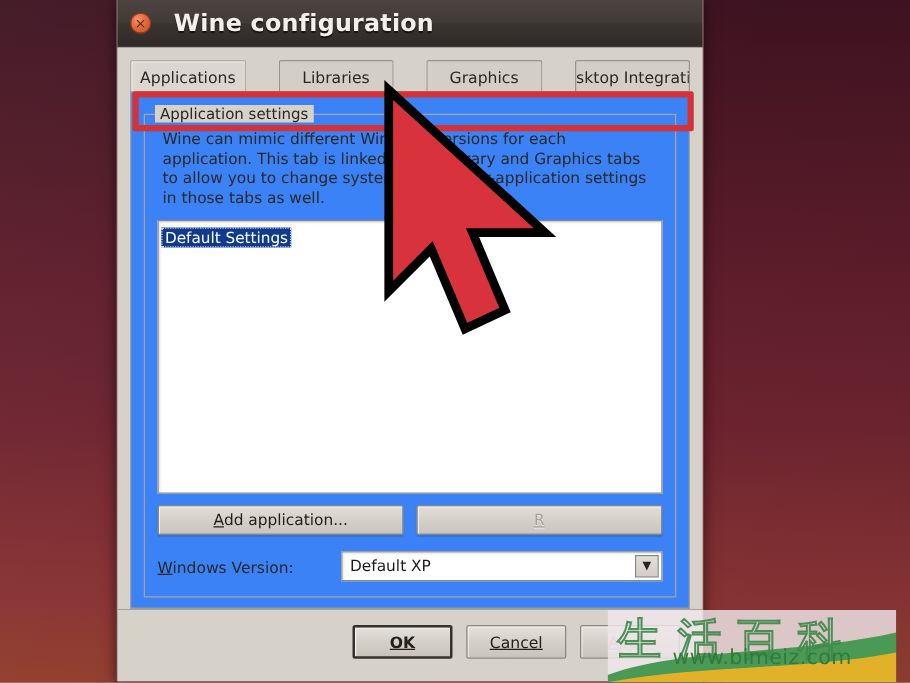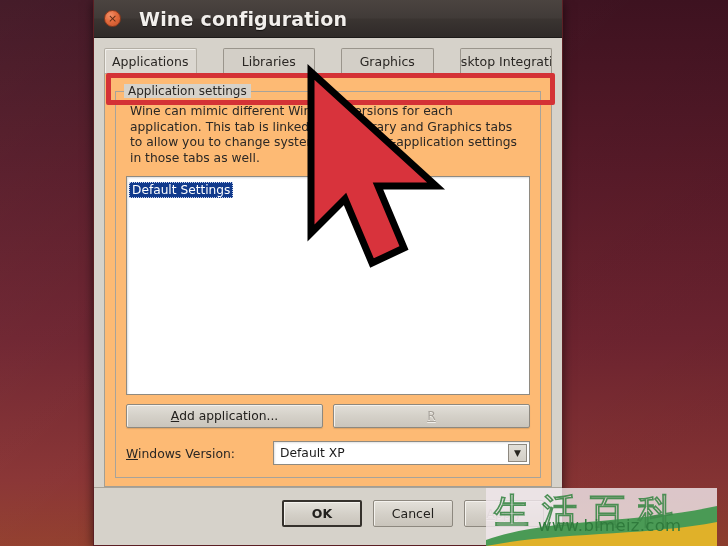--- a/index.html
+++ b/index.html
@@ -140,21 +140,21 @@
     height: 32px;
     border: 5px solid #d43236;
     border-radius: 2px;
     pointer-events: none;
     z-index: 5;
   }
 
   
   #tabpage {
     flex: 1 1 auto;
-    background: #fdba74;
+    background: #3b82f6;
     border: 1px solid #a39e94;
     border-top: 1px solid #b3aea4;
     margin-top: -1px;
     padding: 10px 10px 8px 10px;
     display: flex;
     flex-direction: column;
     position: relative;
   }
 
   
@@ -311,20 +311,21 @@
     background: linear-gradient(to bottom, #e4e1da 0%, #d4d0c8 52%, #c9c4bb 100%);
     border: 1px solid #8d887f;
     border-radius: 2px;
     font-size: 12.5px;
     color: #23211e;
     display: flex;
     align-items: center;
     justify-content: center;
     cursor: pointer;
     box-shadow: inset 1px 1px 0 #f4f2ee;
+    text-decoration: underline;
   }
 
   .footer-btn.default {
     border: 2px solid #35312c;
     box-shadow: inset 1px 1px 0 #f4f2ee;
     font-weight: bold;
   }
 
   .footer-btn.disabled {
     color: #a6a199;

